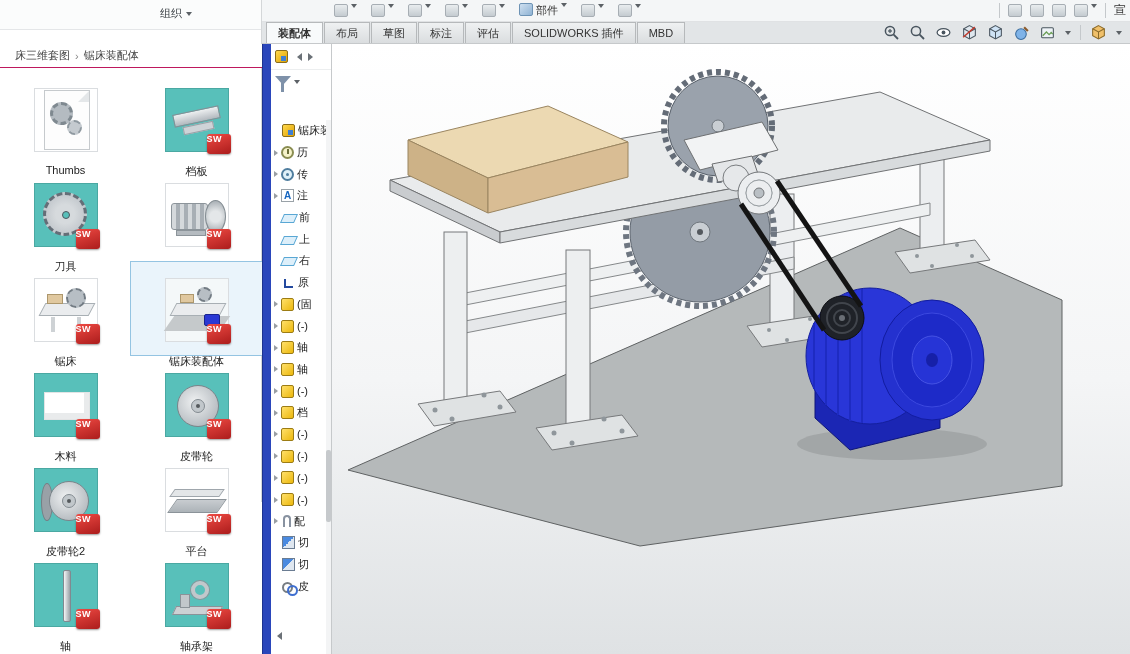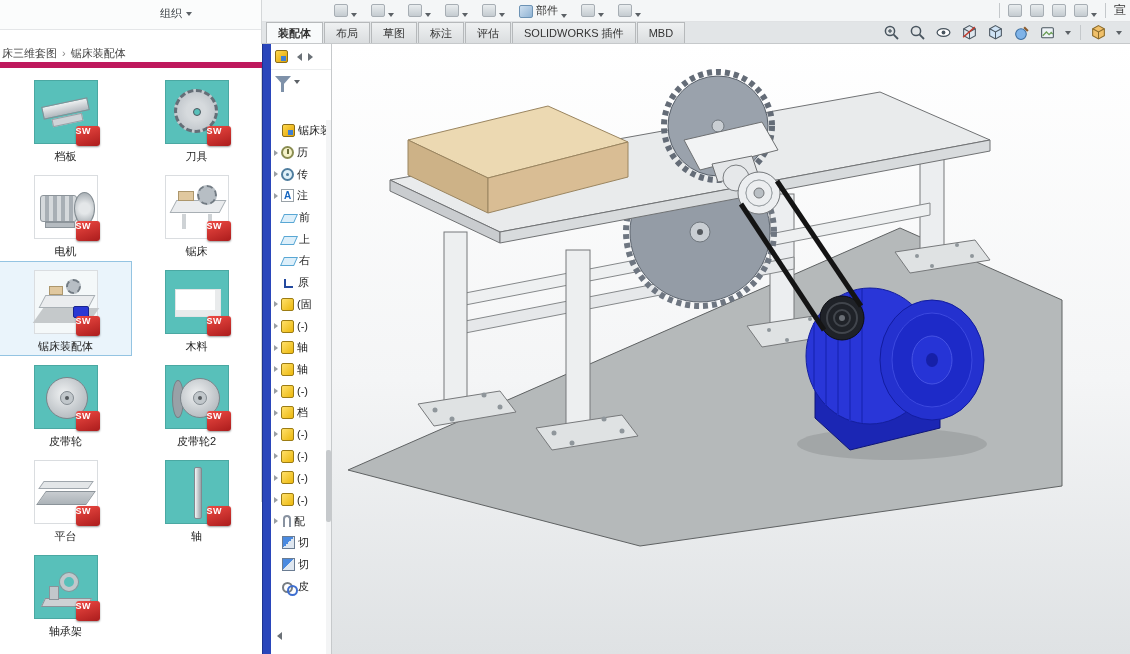--- a/index.html
+++ b/index.html
@@ -5,25 +5,25 @@
   *{margin:0;padding:0;box-sizing:border-box}
   html,body{width:1130px;height:654px;overflow:hidden;background:#fff;
     font-family:"Liberation Sans","DejaVu Sans",sans-serif;font-size:11px;color:#333}
   #app{position:relative;width:1130px;height:654px;background:#fff;overflow:hidden}
 
   
   .left-panel{position:absolute;left:0;top:0;width:262px;height:502px;background:#fff;border-right:1px solid #d4d7d9}
   .lp-toolbar{position:relative;height:30px;border-bottom:1px solid #e4e6e8;background:#fbfcfc}
   .organize{position:absolute;left:160px;top:6px;display:flex;align-items:center;gap:4px;color:#3a3f44;cursor:default}
   .lp-breadcrumb{position:absolute;left:0;top:44px;width:262px;height:24px;display:flex;align-items:center;
-    padding-left:2px;gap:5px;border-bottom:6px solid #be185d;background:#fff;white-space:nowrap;overflow:hidden;color:#444}
+    padding-left:15px;gap:5px;border-bottom:1px solid #be185d;background:#fff;white-space:nowrap;overflow:hidden;color:#444}
   .lp-grid{position:absolute;left:0;top:72px;width:262px;display:grid;grid-template-columns:131px 131px;row-gap:2px}
   .cell{width:131px;height:93px;padding-top:4px;position:relative}
   .cell.selected{background:#eaf4fb;outline:1px solid #94c4e2}
-  .thumb{width:64px;height:64px;margin:4px auto;position:relative;background:#fff;border:1px solid #dadde0}
+  .thumb{width:64px;height:64px;margin:12px auto;position:relative;background:#fff;border:1px solid #dadde0}
   .thumb.teal{background:#58c0ba;border-color:#4aa8a2}
   .flabel{margin-top:5px;text-align:center;color:#222;white-space:nowrap;overflow:hidden}
   .thumb span{position:absolute;display:block}
   .sw{position:absolute;right:-3px;bottom:-3px;width:24px;height:20px;background:linear-gradient(160deg,#ee4a43,#ab1c1c);
      border-radius:3px;color:#fff;font-size:9px;font-weight:bold;display:flex;align-items:center;justify-content:center;
      box-shadow:0 1px 2px rgba(0,0,0,.4);letter-spacing:.5px}
   
   .t-doc .page{left:9px;top:1px;width:46px;height:60px;background:#fdfdfd;border:1px solid #c6cacd}
   .t-doc .fold{left:43px;top:2px;width:0;height:0;border-left:11px solid transparent;border-bottom:11px solid #e4e7e9}
   .t-doc .gearA{left:15px;top:13px;width:23px;height:23px;border:3px dashed #7f8990;border-radius:50%;background:#b4bbc1}
@@ -96,21 +96,21 @@
   .ti-belt::before{content:"";position:absolute;left:0;top:2px;width:7px;height:7px;border:2px solid #777d83;border-radius:50%}
   .ti-belt::after{content:"";position:absolute;left:5px;top:5px;width:7px;height:7px;border:2px solid #3f6fd0;border-radius:50%}
   .tlabel{overflow:hidden;white-space:nowrap;font-size:11px;color:#222}
   .tree-scroll{position:absolute;right:0;top:76px;width:5px;height:534px;background:#f3f4f5}
   .tree-thumb{position:absolute;right:0;top:330px;width:5px;height:72px;background:#c6c9cc;border-radius:2px}
   .tp-collapse{position:absolute;left:6px;bottom:14px}
 
   
   .sw-top{position:absolute;left:262px;top:0;width:868px;height:44px}
   .row1{height:22px;background:#f4f6f7;border-bottom:1px solid #e0e2e4;display:flex;align-items:center;padding:0 4px 0 72px;gap:14px}
-  .r1-group{display:flex;align-items:flex-end;gap:3px}
+  .r1-group{display:flex;align-items:flex-start;gap:3px}
   .mi{width:14px;height:13px;background:linear-gradient(#e9edef,#c4cbd0);border:1px solid #a7aeb4;border-radius:2px;display:block}
   .mi.cube{background:linear-gradient(135deg,#cfe0f0,#8fb3d4);border-color:#6d93b5}
   .crt{width:0;height:0;border-left:3px solid transparent;border-right:3px solid transparent;border-top:4px solid #5c6166}
   .vsep{width:1px;height:15px;background:#c4c8cb}
   .r1-right{margin-left:auto;display:flex;align-items:center;gap:8px}
   .clip-label{width:12px;overflow:hidden;white-space:nowrap;font-size:12px;color:#333}
   .row2{height:22px;background:#e2e5e7;border-bottom:1px solid #c6c9cb;display:flex;align-items:stretch;padding-left:4px}
   .tab{display:flex;align-items:center;padding:0 11px;border:1px solid #b6b9bb;border-bottom:none;margin-right:1px;
       background:linear-gradient(#eff1f2,#dadddf);color:#333;cursor:default}
   .tab.active{background:#f8fafb;font-weight:bold}
@@ -135,20 +135,29 @@
       </div>
     </div>
     <div class="lp-breadcrumb">
       <span>床三维套图</span>
       <span style="color:#888">›</span>
       <span>锯床装配体</span>
     </div>
 
     <div class="lp-grid">
 
+      <div class="cell">
+        <div class="thumb t-doc">
+          <span class="page"></span>
+            <span class="fold"></span>
+          <span class="gearA"></span>
+          <span class="gearB"></span>
+        </div>
+        <div class="flabel">Thumbs</div>
+      </div>
 
       <div class="cell">
         <div class="thumb teal t-board">
           <span class="b1"></span>
             <span class="b2"></span>
           <span class="sw">SW</span>
         </div>
         <div class="flabel">档板</div>
       </div>
 

